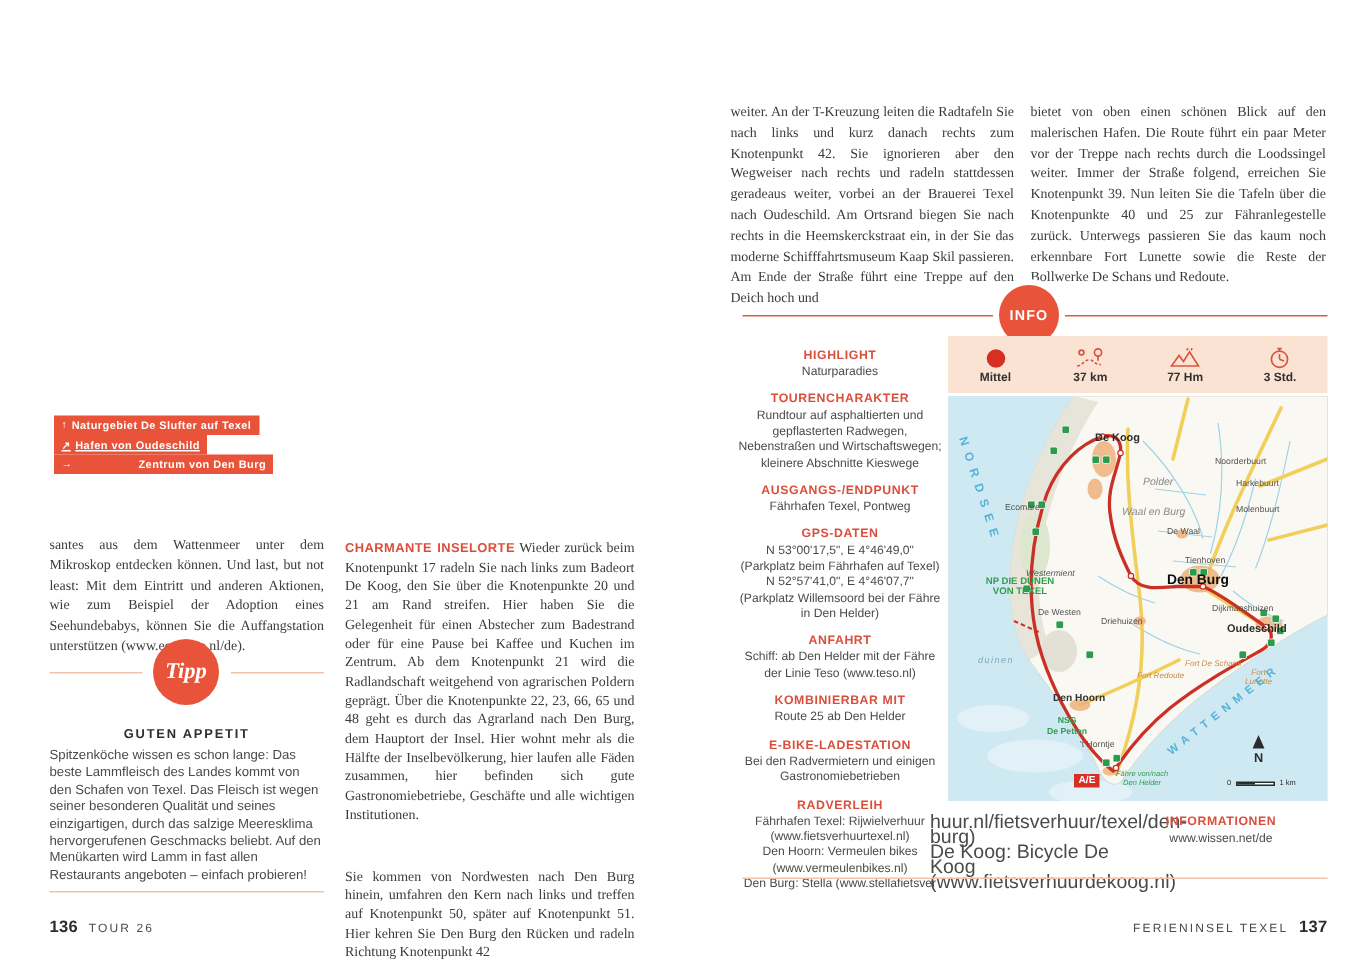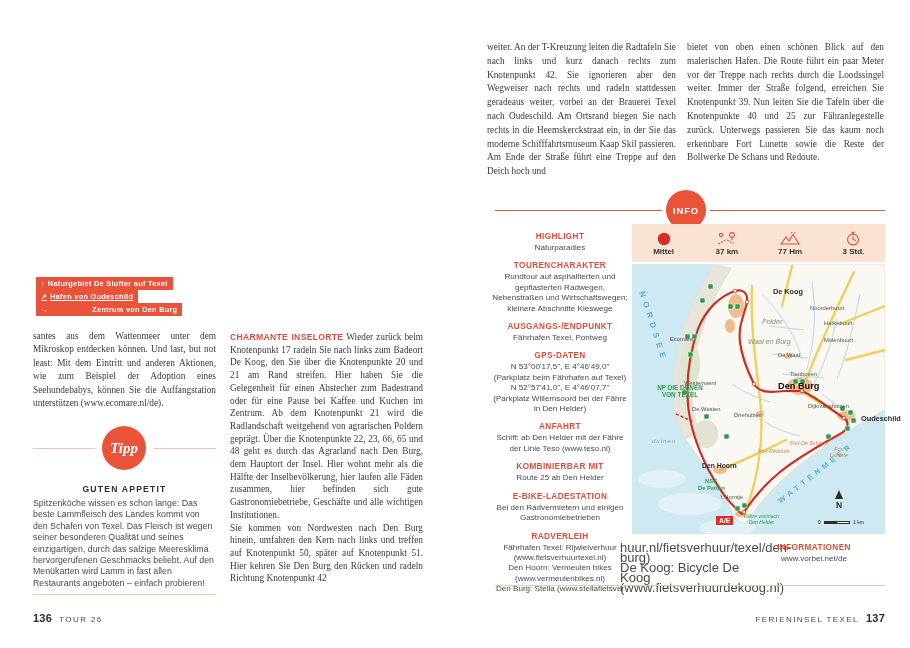--- a/index.html
+++ b/index.html
@@ -2,21 +2,21 @@
 <html><head>
 <meta charset="utf-8">
 <style>
   * { margin:0; padding:0; box-sizing:border-box; }
   html,body { background:#e9e9e9; }
   .spread {
     position:relative; width:910px; height:648px; background:#ffffff;
     font-family:"Liberation Sans", sans-serif; overflow:hidden; margin:0 auto;
   }
   .abs { position:absolute; }
-  .serif { font-family:"Liberation Serif", serif; font-size:9.3px; line-height:13.4px; color:#3b3b39; text-align:justify; }
+  .serif { font-family:"Liberation Serif", serif; font-size:9.3px; line-height:13.4px; color:#3b3b39; text-align:justify;margin-top:28px; }
   .serif.tight { line-height:12.7px; }
   .serif.loose { line-height:13.8px; }
   .lead { font-family:"Liberation Sans", sans-serif; font-weight:bold; color:#d94f3b; font-size:8.6px; letter-spacing:.3px; }
   .pre { white-space:pre-line; }
 
   
   .photo { position:absolute; overflow:hidden; }
   .photo-left {
     left:0; top:25; width:228; height:308;
     background:
@@ -79,21 +79,21 @@
     position:absolute; left:632px; top:224px; width:253px; height:38px; background:#fbe3d4;
     display:grid; grid-template-columns:1fr 1fr 1fr 1fr; align-items:center; justify-items:center;
   }
   .stat { display:flex; flex-direction:column; align-items:center; gap:1px; }
   .stat .lbl { font-size:8px; font-weight:bold; color:#33312f; }
 
   
   .map { position:absolute; left:632px; top:264px; width:253px; height:270px; background:#cfe9f2; }
   .map svg { position:absolute; left:0; top:0; }
   .ml { position:absolute; white-space:nowrap; }
-  .m-town  { font-size:7.3px; font-weight:bold; color:#2c2c2a;margin-left:43px; }
+  .m-town  { font-size:7.3px; font-weight:bold; color:#2c2c2a; }
   .m-big   { font-size:9.2px; font-weight:bold; color:#0d0d0d; }
   .m-area  { font-size:7px; font-style:italic; color:#8b8b86; }
   .m-small { font-size:5.8px; color:#55534f; }
   .m-green { font-size:6.4px; font-weight:bold; color:#2f9e4f; text-align:center; white-space:pre-line; line-height:7px;}
   .m-greenit { font-size:5px; font-style:italic; color:#2f9e4f; text-align:center; white-space:pre-line; line-height:5.6px;}
   .m-sea { font-size:8px; font-weight:bold; color:#55b2d8; letter-spacing:5px; }
   .m-fort { font-size:5.4px; font-style:italic; color:#c98a4a; white-space:pre-line; text-align:center; line-height:6px;}
   .m-duinen { font-size:6px; font-style:italic; color:#79a9bd; letter-spacing:1px;}
   .m-ae { background:#d62f23; color:#fff; font-weight:bold; font-size:6.8px; padding:1px 3px; }
   .compass-tri { position:absolute; width:0; height:0; border-left:4px solid transparent; border-right:4px solid transparent; border-bottom:9px solid #2c2c2a; }
@@ -326,19 +326,19 @@
     <span class="ml m-scale" style="left:186px; top:255px;">0</span>
     <div class="scalebar" style="left:192px; top:257px;"></div>
     <span class="ml m-scale" style="left:221px; top:255px;">1 km</span>
   </div>
 
   <div class="belowmap-cont pre">huur.nl/fietsverhuur/texel/den-burg)
 De Koog: Bicycle De Koog
 (www.fietsverhuurdekoog.nl)</div>
   <div class="info-col2">
     <div class="sec-h" style="margin-top:0;">INFORMATIONEN</div>
-    <div class="sec-b">www.vorbei.net/de</div>
+    <div class="sec-b">www.wissen.net/de</div>
   </div>
 
   <div class="rule" style="left:495px; top:585px; width:390px;"></div>
   <div class="footer" style="left:495px; top:612px; width:390px; text-align:right;"><span>FERIENINSEL TEXEL</span>&nbsp;&nbsp;<b>137</b></div>
 
 </div>
 
 </body></html>

